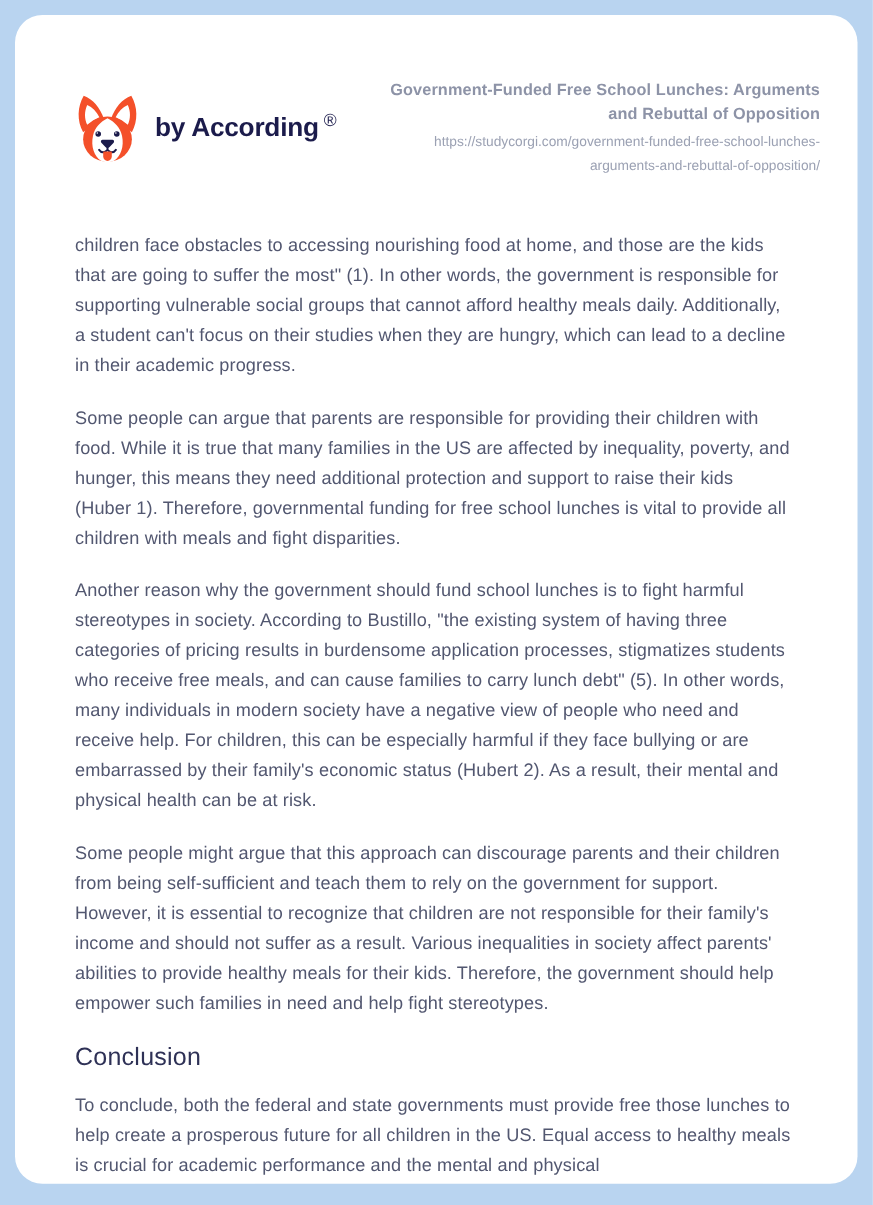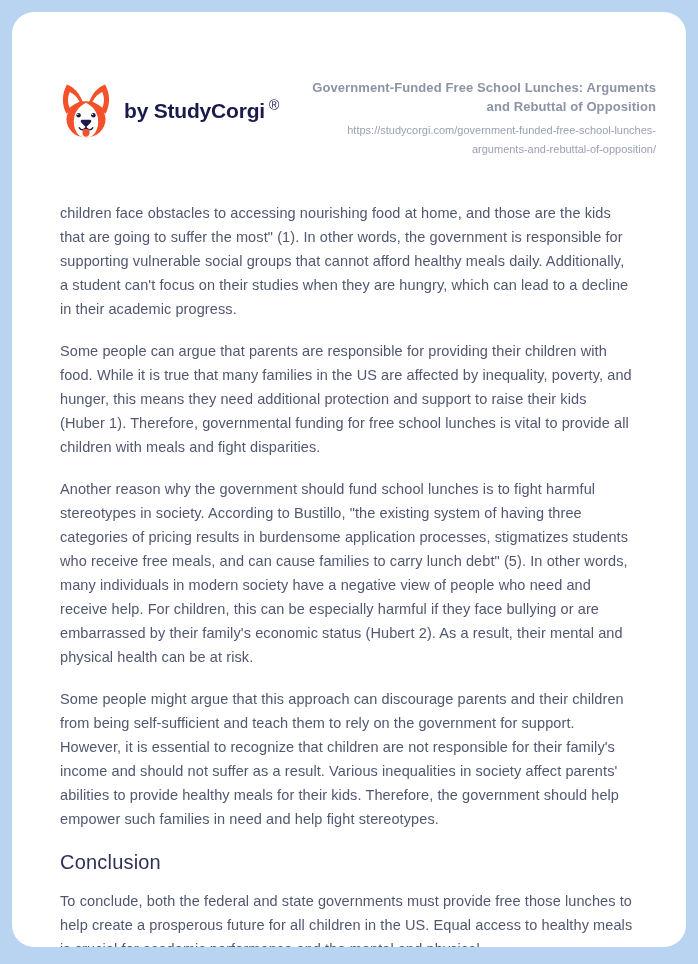--- a/index.html
+++ b/index.html
@@ -53,21 +53,20 @@
     font-size: 14px;
     font-weight: normal;
     color: #1b1b4b;
     position: relative;
     top: -8px;
     margin-left: 4px;
   }
   .doc-meta {
     width: 358px;
     text-align: right;
-    margin-top: 16px;
   }
   .doc-title {
     font-size: 13px;
     font-weight: bold;
     line-height: 19px;
     color: #8d93a7;
     letter-spacing: 0.1px;
   }
   .doc-url {
     display: block;
@@ -122,21 +121,21 @@
           <circle cx="36" cy="33.5" r="2.4" fill="#1b1b4b"></circle>
           <circle cx="19.2" cy="32.7" r="0.7" fill="#ffffff"></circle>
           <circle cx="35.2" cy="32.7" r="0.7" fill="#ffffff"></circle>
 
           <path fill="#1b1b4b" d="M23.8 38.5 h8.4 c1.3 0 2 1.5 1.1 2.5 l-3.5 3.8 c-0.9 1 -2.7 1 -3.6 0 l-3.5 -3.8 c-0.9 -1 -0.2 -2.5 1.1 -2.5 z"></path>
 
           <path stroke="#1b1b4b" stroke-width="1.7" fill="none" stroke-linecap="round" d="M28 44.5 v2.7 M28 47.2 C25.5 50 22.5 49.8 20.8 47.2 M28 47.2 C30.5 50 33.5 49.8 35.2 47.2"></path>
 
           <path fill="#f4502a" d="M24.3 48.7 h7.4 v4.3 c0 2.1 -1.65 3.8 -3.7 3.8 c-2.05 0 -3.7 -1.7 -3.7 -3.8 z"></path>
         </svg>
-        <span class="brand"><span>by StudyCorgi</span><span class="reg-mark">®</span></span>
+        <span class="brand"><span>by According</span><span class="reg-mark">®</span></span>
       </a>
 
       <div class="doc-meta">
         <div class="doc-title">Government-Funded Free School Lunches: Arguments and Rebuttal of Opposition</div>
         <a class="doc-url">https://studycorgi.com/government-funded-free-school-lunches-arguments-and-rebuttal-of-opposition/</a>
       </div>
     </div>
 
     <div class="main">
       <p class="body-par">children face obstacles to accessing nourishing food at home, and those are the kids that are going to suffer the most" (1). In other words, the government is responsible for supporting vulnerable social groups that cannot afford healthy meals daily. Additionally, a student can't focus on their studies when they are hungry, which can lead to a decline in their academic progress.</p>

